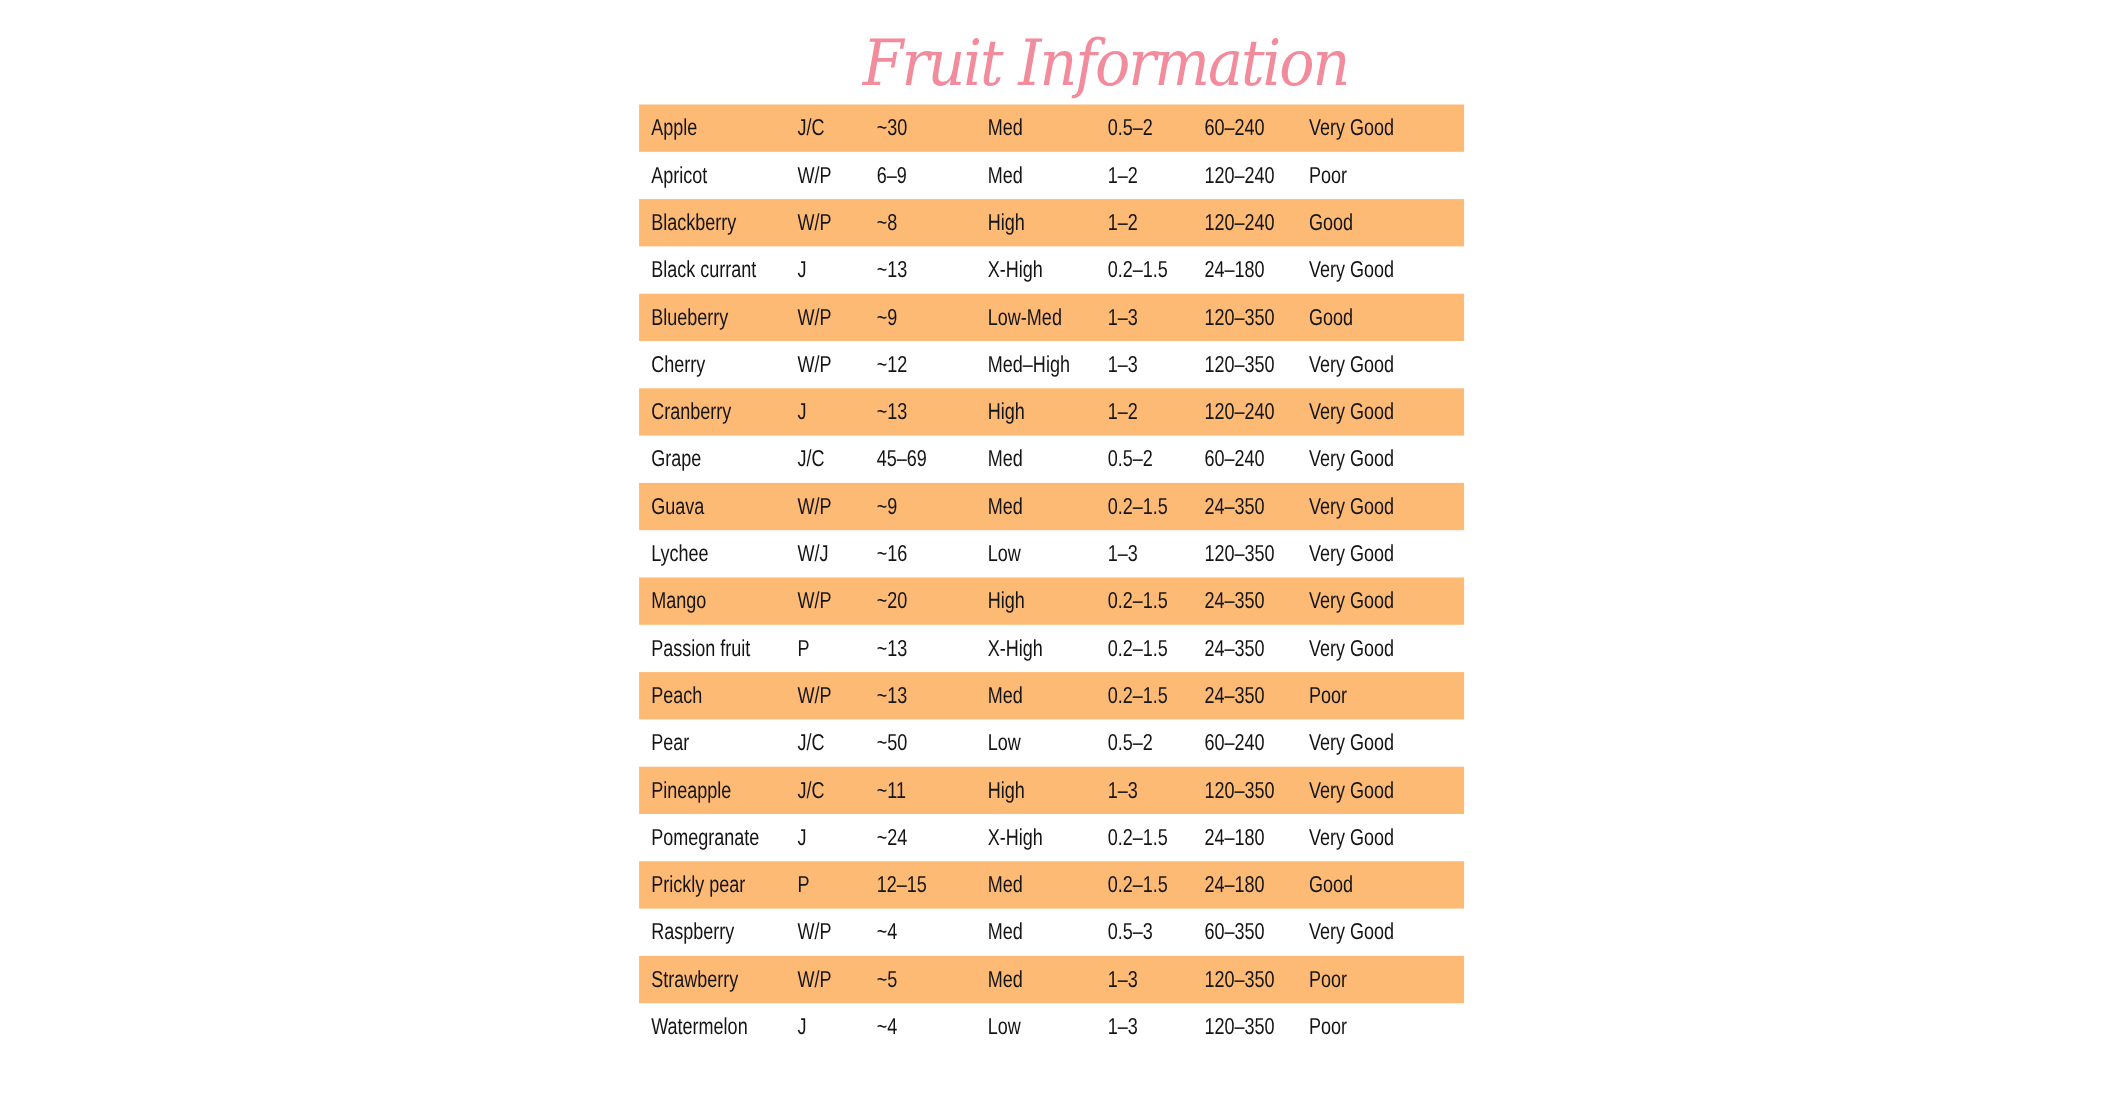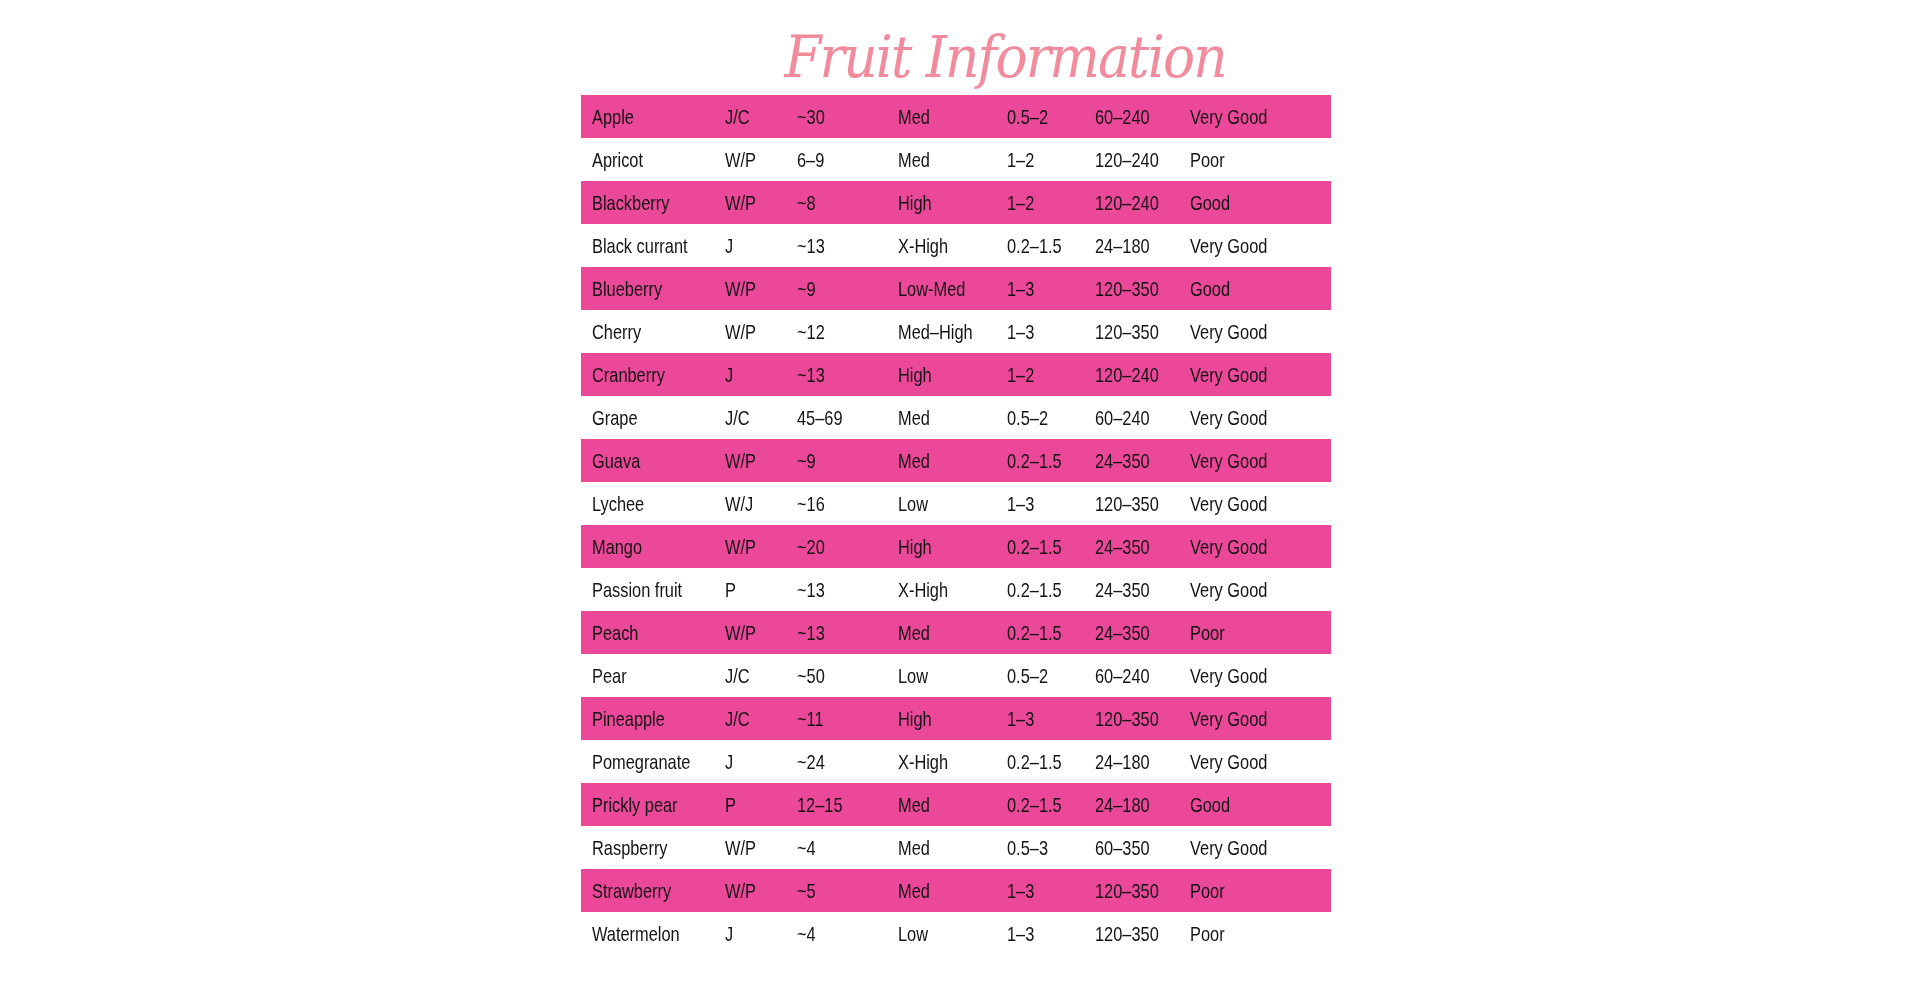--- a/index.html
+++ b/index.html
@@ -37,21 +37,21 @@
       top: 95px;
       width: 750px;
     }
     .row {
       position: relative;
       height: 43px;
       display: flex;
       align-items: center;
     }
     .row.shaded {
-      background: #ec4899;
+      background: #fdba74;
     }
     .header {
       height: 39px;
     }
     .cell {
       position: absolute;
       top: 0;
       height: 100%;
       display: flex;
       align-items: center;

